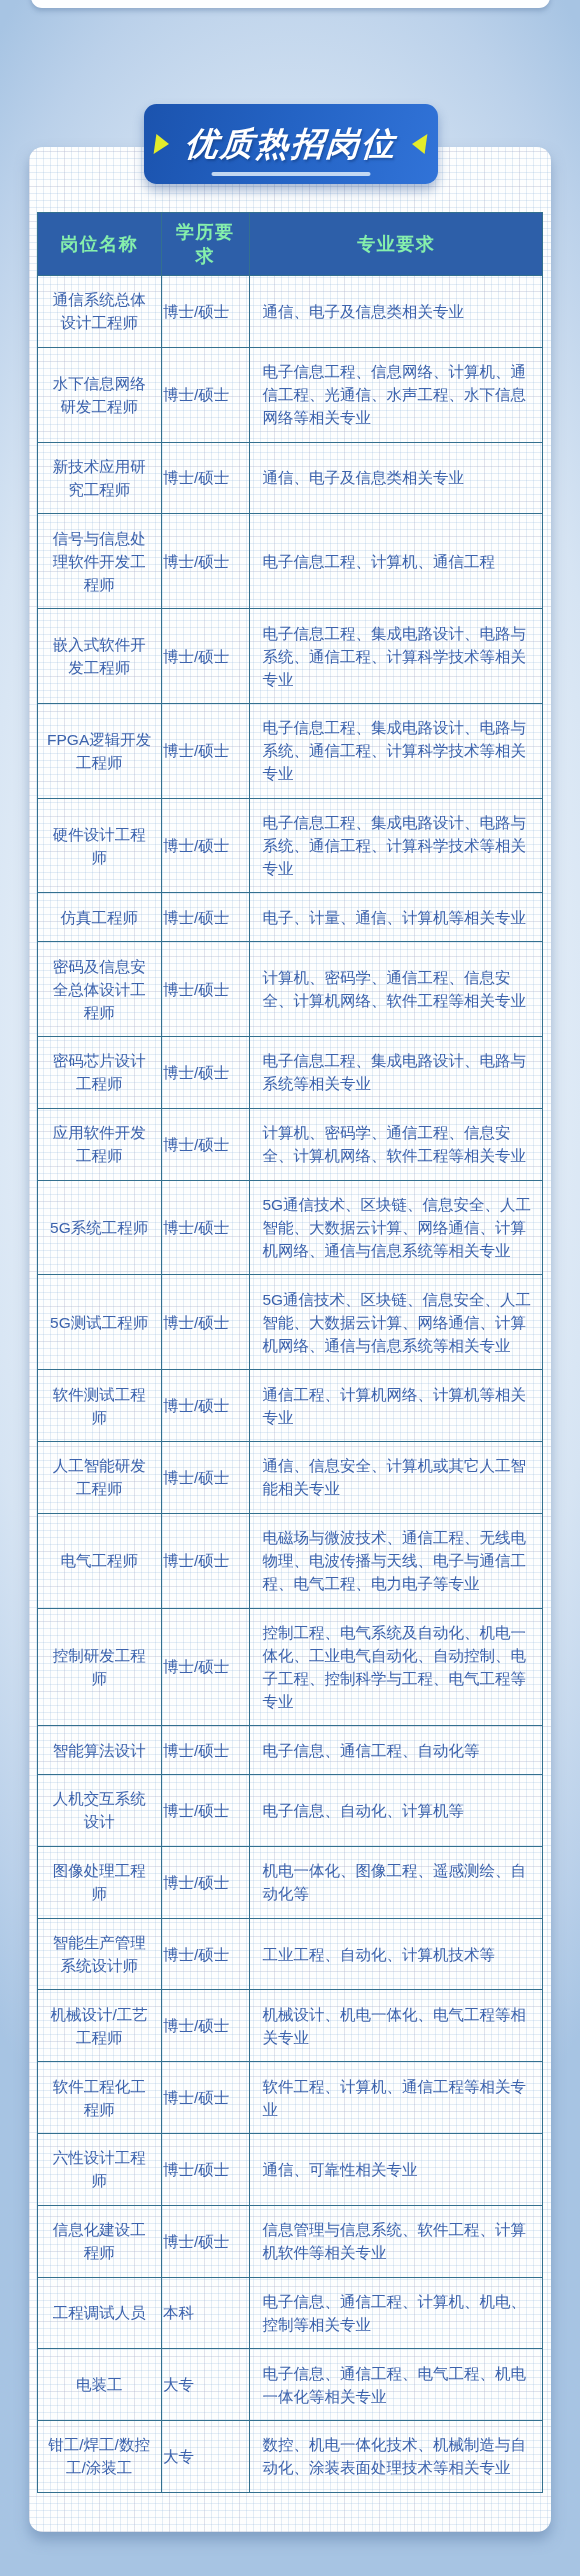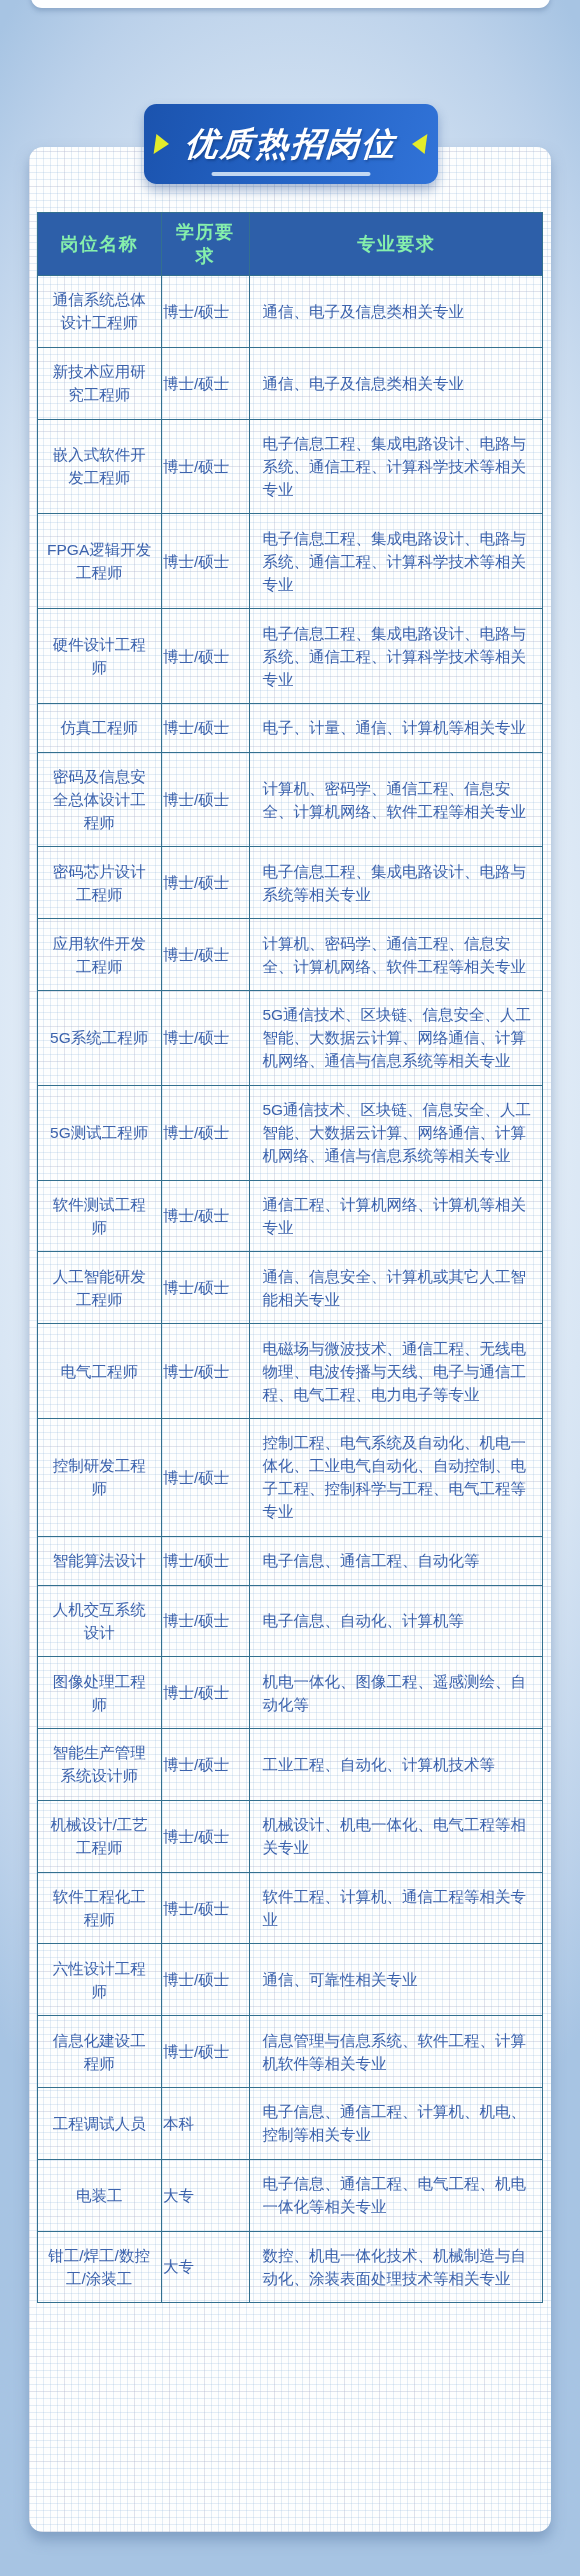--- a/index.html
+++ b/index.html
@@ -147,23 +147,33 @@
           <th>专业要求</th>
         </tr>
       </thead>
       <tbody>
           <tr>
     <td class="c-pos">通信系统总体设计工程师</td>
     <td class="c-edu">博士/硕士</td>
     <td class="c-major">通信、电子及信息类相关专业</td>
   </tr>
           <tr>
+    <td class="c-pos">水下信息网络研发工程师</td>
+    <td class="c-edu">博士/硕士</td>
+    <td class="c-major">电子信息工程、信息网络、计算机、通信工程、光通信、水声工程、水下信息网络等相关专业</td>
+  </tr>
+          <tr>
     <td class="c-pos">新技术应用研究工程师</td>
     <td class="c-edu">博士/硕士</td>
     <td class="c-major">通信、电子及信息类相关专业</td>
+  </tr>
+          <tr>
+    <td class="c-pos">信号与信息处理软件开发工程师</td>
+    <td class="c-edu">博士/硕士</td>
+    <td class="c-major">电子信息工程、计算机、通信工程</td>
   </tr>
           <tr>
     <td class="c-pos">嵌入式软件开发工程师</td>
     <td class="c-edu">博士/硕士</td>
     <td class="c-major">电子信息工程、集成电路设计、电路与系统、通信工程、计算科学技术等相关专业</td>
   </tr>
           <tr>
     <td class="c-pos">FPGA逻辑开发工程师</td>
     <td class="c-edu">博士/硕士</td>
     <td class="c-major">电子信息工程、集成电路设计、电路与系统、通信工程、计算科学技术等相关专业</td>

